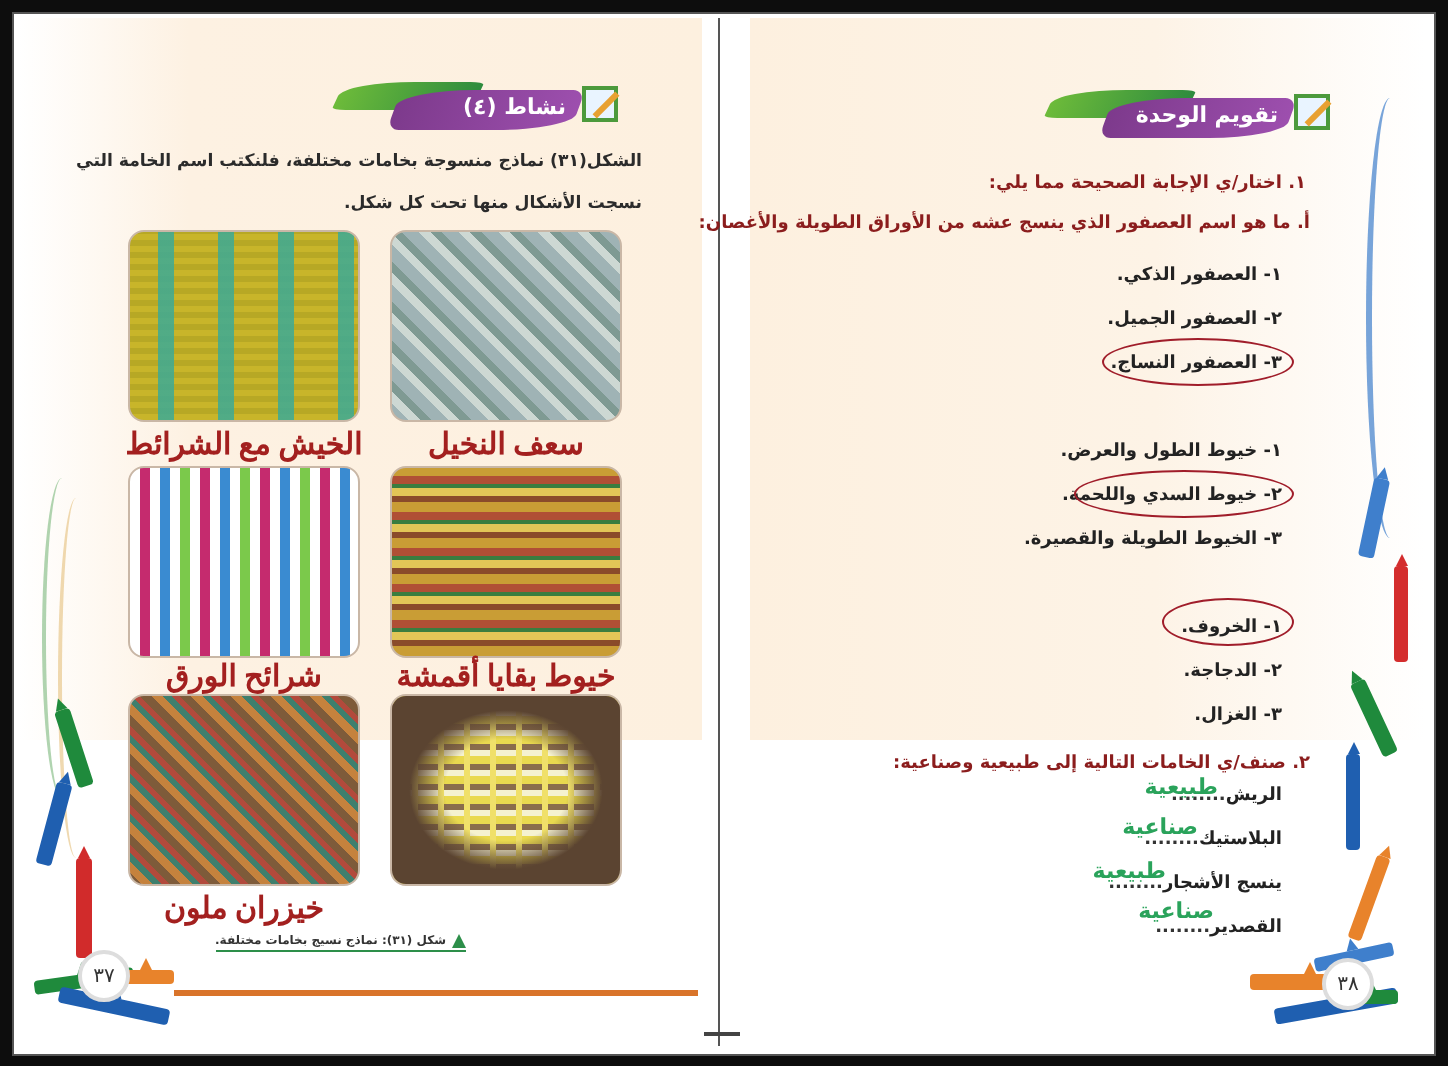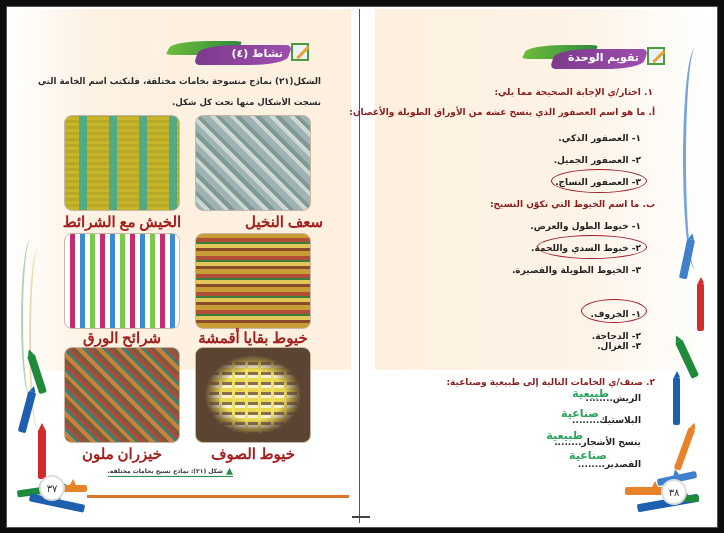--- a/index.html
+++ b/index.html
@@ -81,33 +81,32 @@
       </div>
       <div class="badge-icon"></div>
     </div>
 
     <div class="para" style="right:30px; top:62px; width:290px;">
       <div>الشكل(٣١) نماذج منسوجة بخامات مختلفة، فلنكتب اسم الخامة التي</div>
       <div>نسجت الأشكال منها تحت كل شكل.</div>
     </div>
 
     <div class="tile t-saaf" style="left:186px; top:106px;"></div>
-    <div class="cap" style="left:174px; top:204px;text-align:right;">سعف النخيل</div>
+    <div class="cap" style="left:174px; top:204px;">سعف النخيل</div>
     <div class="tile t-khaysh" style="left:55px; top:106px;"></div>
     <div class="cap" style="left:43px; top:204px;">الخيش مع الشرائط الملونة</div>
 
     <div class="tile t-fabric" style="left:186px; top:224px;"></div>
     <div class="cap" style="left:174px; top:320px;">خيوط بقايا أقمشة</div>
     <div class="tile t-paper" style="left:55px; top:224px;"></div>
     <div class="cap" style="left:43px; top:320px;">شرائح الورق</div>
 
     <div class="tile t-wool" style="left:186px; top:338px;">
         <div class="t-wool-frame"></div>
       </div>
-    <div class="cap" style="left:174px; top:436px;">خيوط الصوف</div>
     <div class="tile t-bamboo" style="left:55px; top:338px;"></div>
     <div class="cap" style="left:43px; top:436px;">خيزران ملون</div>
 
     <div class="fig-caption" style="right:118px; top:458px;">
       <span class="fig-marker"></span><span>شكل (٣١): نماذج نسيج بخامات مختلفة.</span>
     </div>
 
     <div class="orange-rule" style="left:78px; top:486px; width:262px;"></div>
 
     <div class="string" style="left:12px; top:230px; width:20px; height:160px; border-color:#8fc28f;"></div>
@@ -132,30 +131,29 @@
     </div>
 
     <div class="q-title" style="right:60px; top:78px;">١. اختار/ي الإجابة الصحيحة مما يلي:</div>
 
     <div class="q-title" style="right:58px; top:98px;">أ.  ما هو اسم العصفور الذي ينسج عشه من الأوراق الطويلة والأغصان:</div>
     <div class="q-option" style="right:72px; top:124px;">١-   العصفور الذكي.</div>
     <div class="q-option" style="right:72px; top:146px;">٢-   العصفور الجميل.</div>
     <div class="q-option" style="right:72px; top:168px;">٣-   العصفور النساج.</div>
     <div class="circle" style="right:66px; top:160px; width:96px; height:24px;"></div>
 
-    <div class="q-title" style="right:58px; top:190px;">ب.  ما اسم الخيوط التي تكوّن النسيج:</div>
     <div class="q-option" style="right:72px; top:212px;">١-   خيوط الطول والعرض.</div>
     <div class="q-option" style="right:72px; top:234px;">٢-   خيوط السدي واللحمة.</div>
     <div class="circle" style="right:66px; top:226px; width:110px; height:24px;"></div>
     <div class="q-option" style="right:72px; top:256px;">٣-   الخيوط الطويلة والقصيرة.</div>
 
     <div class="q-option" style="right:72px; top:300px;">١-   الخروف.</div>
     <div class="circle" style="right:66px; top:290px; width:66px; height:24px;"></div>
     <div class="q-option" style="right:72px; top:322px;">٢-   الدجاجة.</div>
-    <div class="q-option" style="right:72px; top:332px;">٣-   الغزال.</div>
+    <div class="q-option" style="right:72px; top:344px;">٣-   الغزال.</div>
 
     <div class="q-title" style="right:58px; top:368px;">٢.  صنف/ي الخامات التالية إلى طبيعية وصناعية:</div>
 
     <div class="q-option" style="right:72px; top:384px;">
       <span>الريش</span><span class="dots">........</span>
     </div>
     <div class="answer" style="position:absolute; right:104px; top:378px;">طبيعية</div>
 
     <div class="q-option" style="right:72px; top:406px;">
       <span>البلاستيك</span><span class="dots">........</span>

